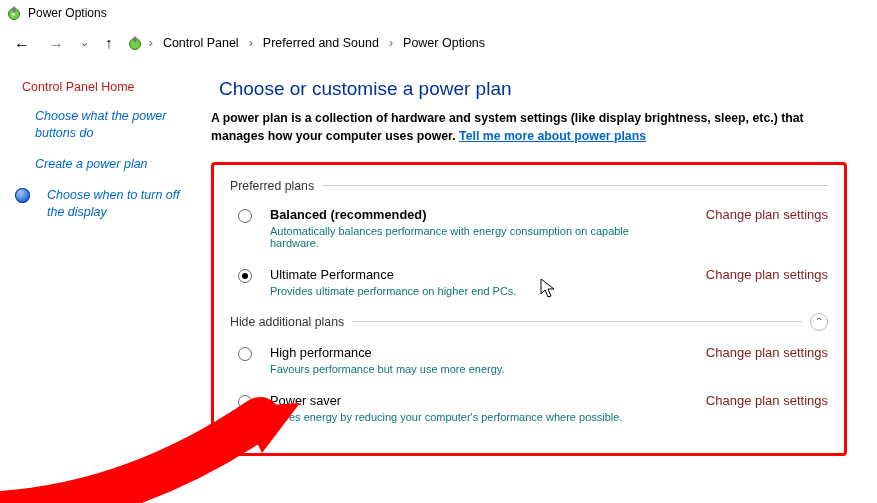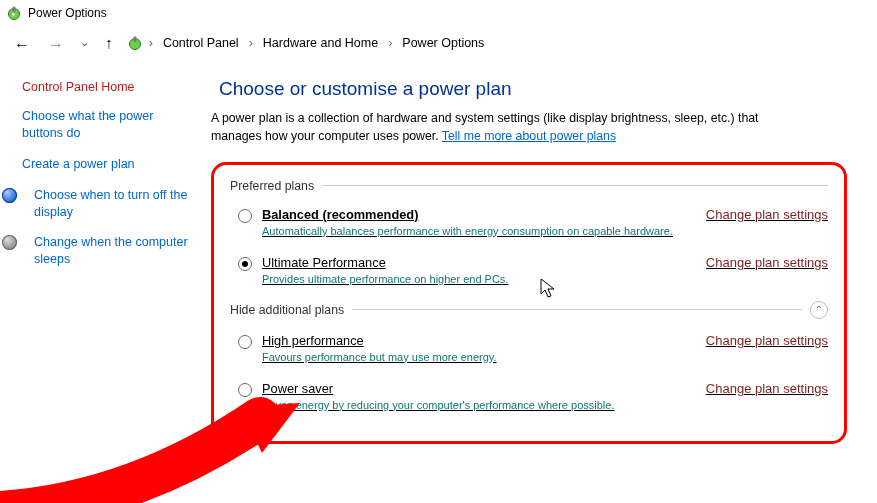--- a/index.html
+++ b/index.html
@@ -47,67 +47,66 @@
     display:flex;
     height: calc(100% - 60px);
   }
   .sidebar {
     width: 205px;
     padding: 20px 14px 20px 22px;
     font-size: 12.5px;
     position:relative;
   }
   .cp-home { color:#b91c1c; margin-bottom:14px; }
-  .side-link { color:#0066cc; margin: 9px 0 14px 0; line-height:1.35; cursor:pointer; }
+  .side-link { color:#0066cc; margin: 9px 0 14px 13px; line-height:1.35; cursor:pointer;font-style:italic; }
   .side-link.withicon { display:flex; gap:15px; align-items:flex-start; }
   .side-badge {
     width:15px; height:15px; flex:0 0 15px;
     border-radius:50%;
     background: radial-gradient(circle at 35% 30%, #a6c8ff 0%, #1a5fcf 75%);
     box-shadow: 0 0 0 1px #0a3f9c inset;
     margin-left:-20px; margin-top:1px;
     margin-right:2px;
   }
   .side-badge.gray {
     background: radial-gradient(circle at 35% 30%, #ddd 0%, #888 75%);
     box-shadow: 0 0 0 1px #666 inset;
   }
   .main {
     flex:1; padding: 18px 30px 10px 6px;
     position:relative;
   }
   h2.pagetitle {
     color:#003399; font-weight:400; font-size:19px; margin:0 0 10px 8px;
   }
-  .intro { font-size:12.3px; line-height:1.45; margin-bottom:16px; max-width:600px;}
+  .intro { font-size:12.3px; line-height:1.45; margin-bottom:16px; max-width:600px;font-weight:bold;}
   .intro a { color:#0066cc; text-decoration:underline; }
   .fieldset-box {
     border: 3px solid #f00;
-    border-radius: 15px;
+    border-radius: 4px;
     padding: 10px 16px 18px 16px;
     position:relative;
   }
   .group-label {
     display:flex; align-items:center;
     color:#333; font-size:12.3px;
     margin: 4px 0 8px 0;
     gap:8px;
   }
   .group-label .rule { flex:1; height:1px; background:#ccc; }
   .expander-btn {
     width:18px; height:18px; border:1px solid #bbb; border-radius:50%;
     display:flex; align-items:center; justify-content:center;
     font-size:10px; color:#666; background:#fff;
     cursor:pointer;
   }
   .plan {
     display:flex; align-items:flex-start;
     padding: 6px 0 2px 8px;
-    gap:10px;
-    text-decoration:underline;
+    gap:18px;
   }
   .radio {
     width:14px; height:14px; border:1px solid #666; border-radius:50%;
     margin-top:2px; flex:0 0 14px;
     display:flex; align-items:center; justify-content:center;
     background:#fff;
     cursor:pointer;
   }
   .radio.selected::after {
     content:""; width:6px; height:6px; background:#000; border-radius:50%;
@@ -158,39 +157,35 @@
   <div class="breadcrumb">
     <span class="app-icon">
       <svg viewBox="0 0 16 16">
           <circle cx="8" cy="9" r="5.5" fill="#6fcf4b" stroke="#2e7d17" stroke-width="1"></circle>
           <rect x="6.5" y="1.5" width="3" height="6" rx="1.4" fill="#7a7a7a"></rect>
         </svg>
     </span>
     <span class="bc-sep">›</span>
     <span class="bc-item">Control Panel</span>
     <span class="bc-sep">›</span>
-    <span class="bc-item">Hardware and Home</span>
+    <span class="bc-item">Preferred and Sound</span>
     <span class="bc-sep">›</span>
     <span class="bc-item">Power Options</span>
   </div>
 </div>
 
 <div class="content-wrap">
   <div class="sidebar">
     <div class="cp-home">Control Panel Home</div>
     <div class="side-link">Choose what the power buttons do</div>
     <div class="side-link">Create a power plan</div>
     <div class="side-link withicon">
       <span class="side-badge"></span>
       <span>Choose when to turn off the display</span>
     </div>
-    <div class="side-link withicon">
-      <span class="side-badge gray"></span>
-      <span>Change when the computer sleeps</span>
-    </div>
   </div>
 
   <div class="main">
     <h2 class="pagetitle">Choose or customise a power plan</h2>
     <div class="intro">
       <span>A power plan is a collection of hardware and system settings (like display brightness, sleep, etc.) that manages how your computer uses power. </span><a>Tell me more about power plans</a>
     </div>
 
     <div class="fieldset-box">
 

